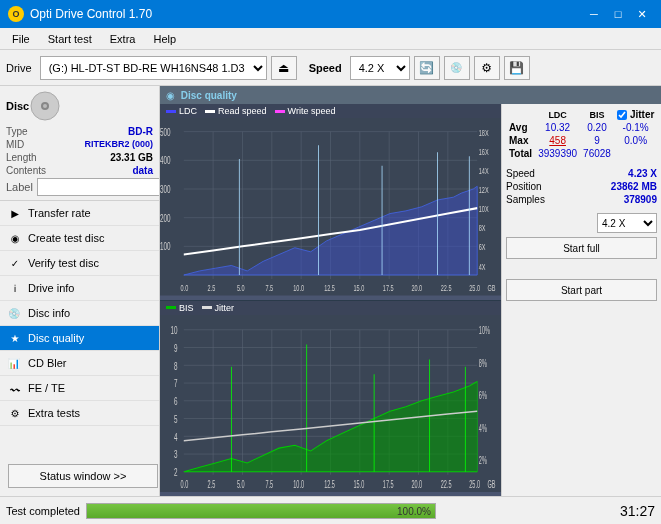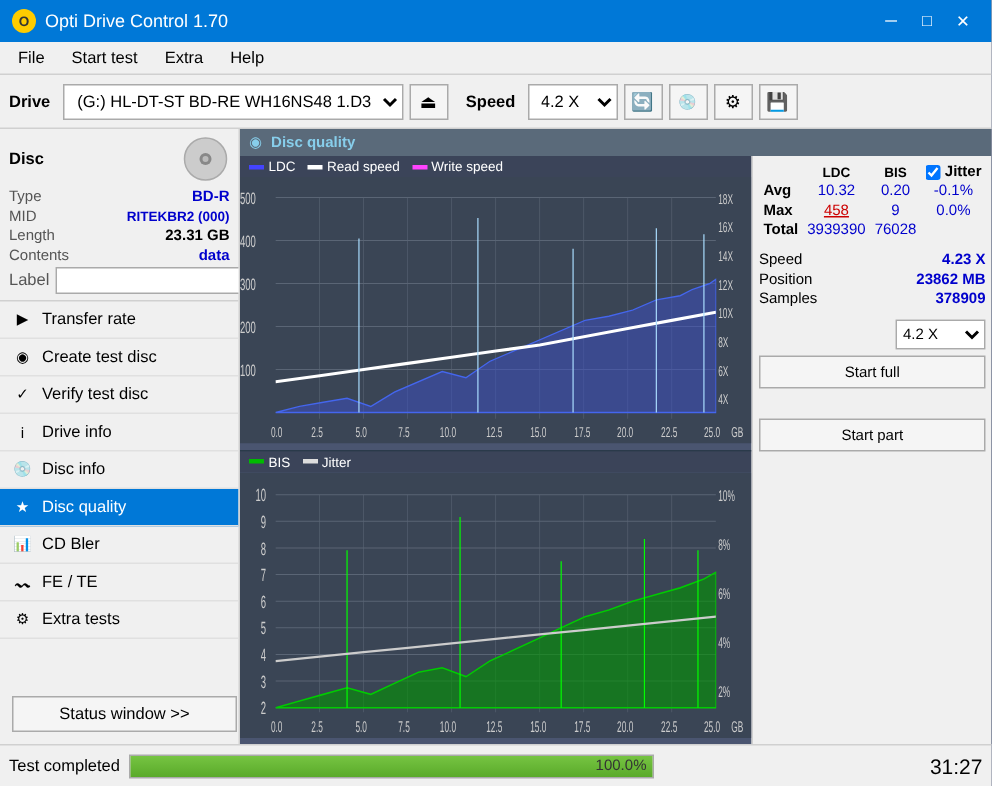--- a/index.html
+++ b/index.html
@@ -74,29 +74,28 @@
     
     .toolbar {
       background: #f0f0f0;
       height: 36px;
       display: flex;
       align-items: center;
       padding: 0 6px;
       border-bottom: 1px solid #d0d0d0;
       gap: 4px;
     }
-    .toolbar-label { font-size: 11px; font-weight: bold; margin-right: 4px; }
+    .toolbar-label { font-size: 11px; font-weight: normal; margin-right: 4px; }
     .drive-select {
       height: 24px;
       font-size: 11px;
       border: 1px solid #aaa;
       background: white;
       padding: 0 4px;
       min-width: 200px;
-      text-align: right;
     }
     .toolbar-btn {
       height: 24px;
       width: 26px;
       border: 1px solid #aaa;
       background: #f5f5f5;
       cursor: pointer;
       display: flex;
       align-items: center;
       justify-content: center;
@@ -128,21 +127,20 @@
       overflow: hidden;
     }
 
     
     .disc-panel {
       padding: 4px 6px;
       border-bottom: 1px solid #d0d0d0;
     }
     .disc-panel-header {
       display: flex;
-      justify-content: space-between;
       align-items: center;
       margin-bottom: 4px;
     }
     .disc-panel-title { font-weight: bold; font-size: 11px; }
     .disc-icon {
       width: 32px;
       height: 32px;
     }
     .disc-row {
       display: flex;

